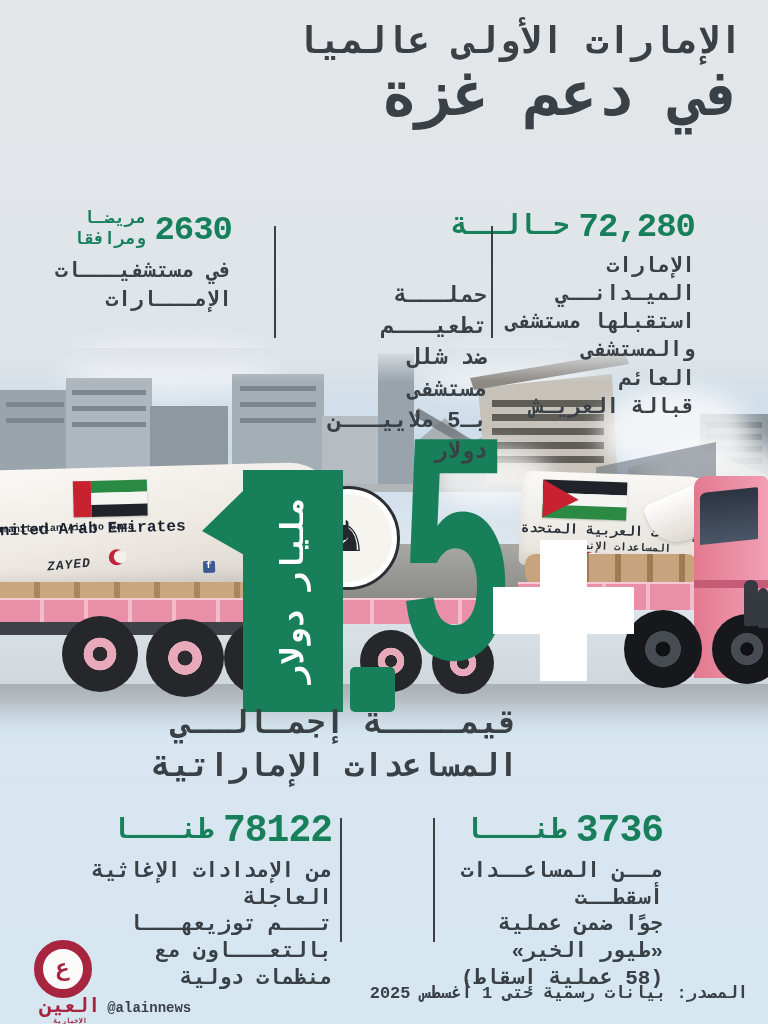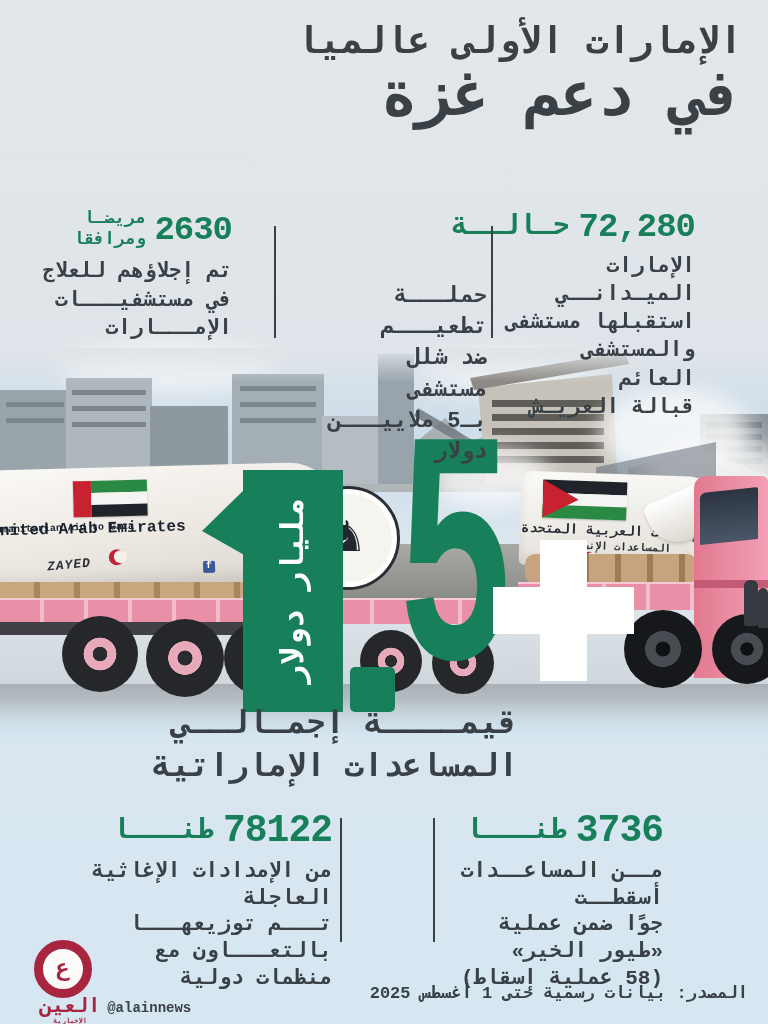--- a/index.html
+++ b/index.html
@@ -184,21 +184,20 @@
 
   <div class="stat" id="stat-evacuated">
     <div class="num-row" dir="rtl">
       <span class="num">2630</span>
       <span class="unit-stack">
         <span>مريضـا</span>
         <span>ومرافقا</span>
       </span>
     </div>
     <div class="stat-body">
-      <div>تم إجلاؤهم للعلاج</div>
       <div>في مستشفيـــات</div>
       <div>الإمـــارات</div>
     </div>
   </div>
 
   <div id="photo">
     <div class="cloud" style="left:60px;top:-6px;width:220px;height:52px;"></div>
     <div class="cloud" style="left:420px;top:4px;width:180px;height:42px;"></div>
 
     <svg class="skyline" width="768" height="392" viewBox="0 0 768 392">

